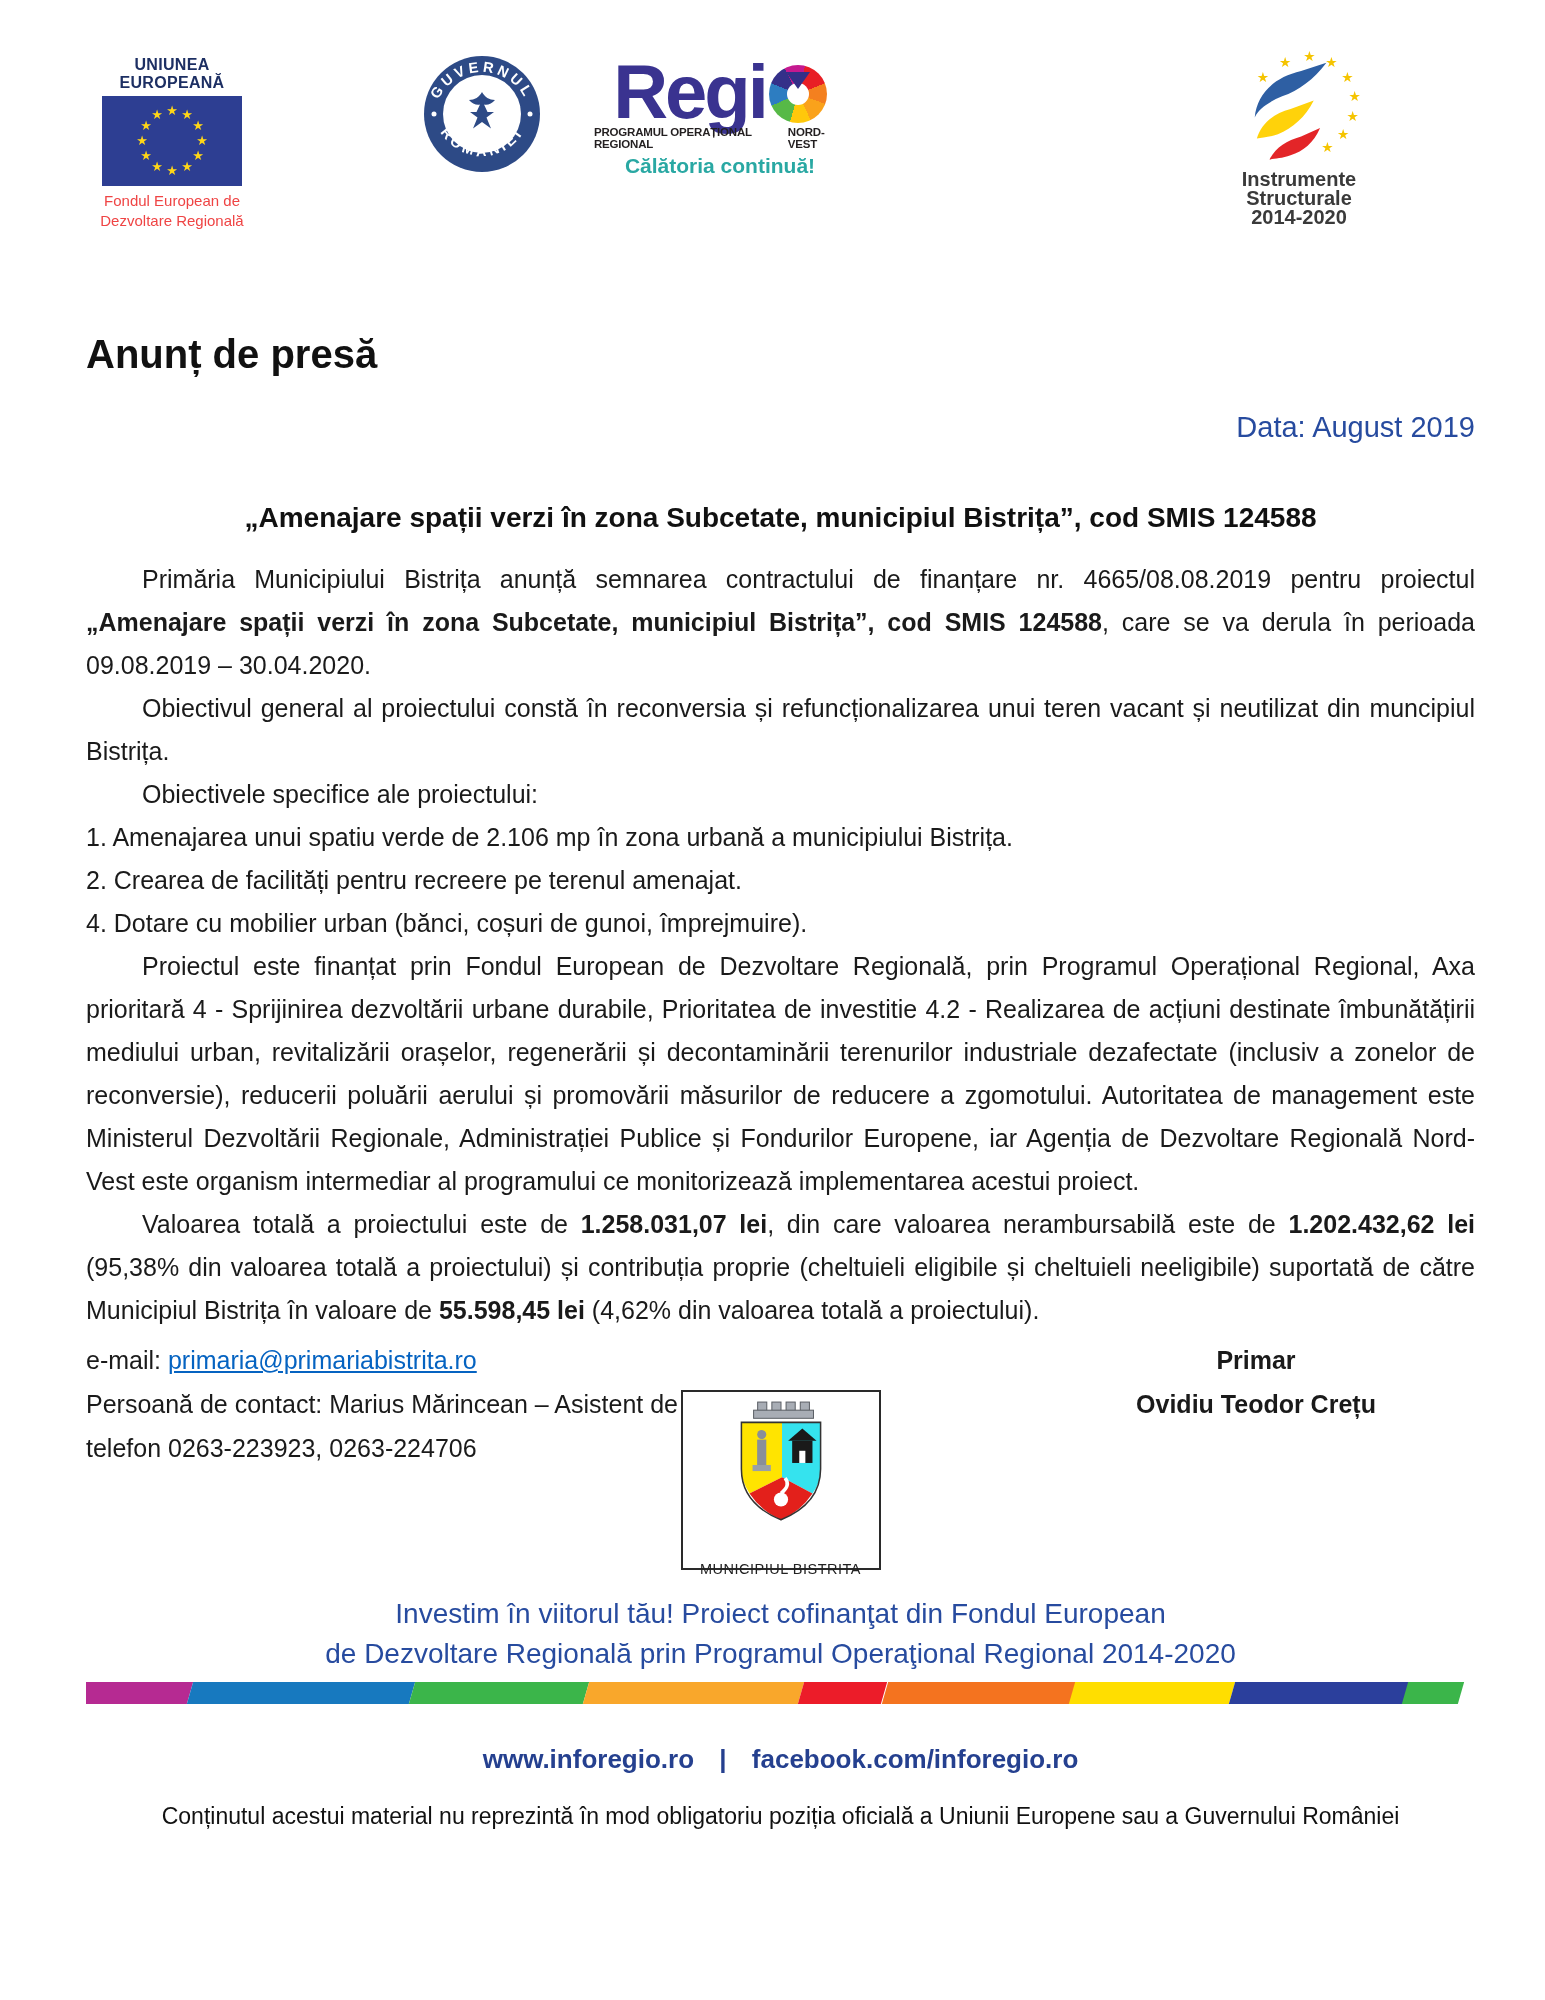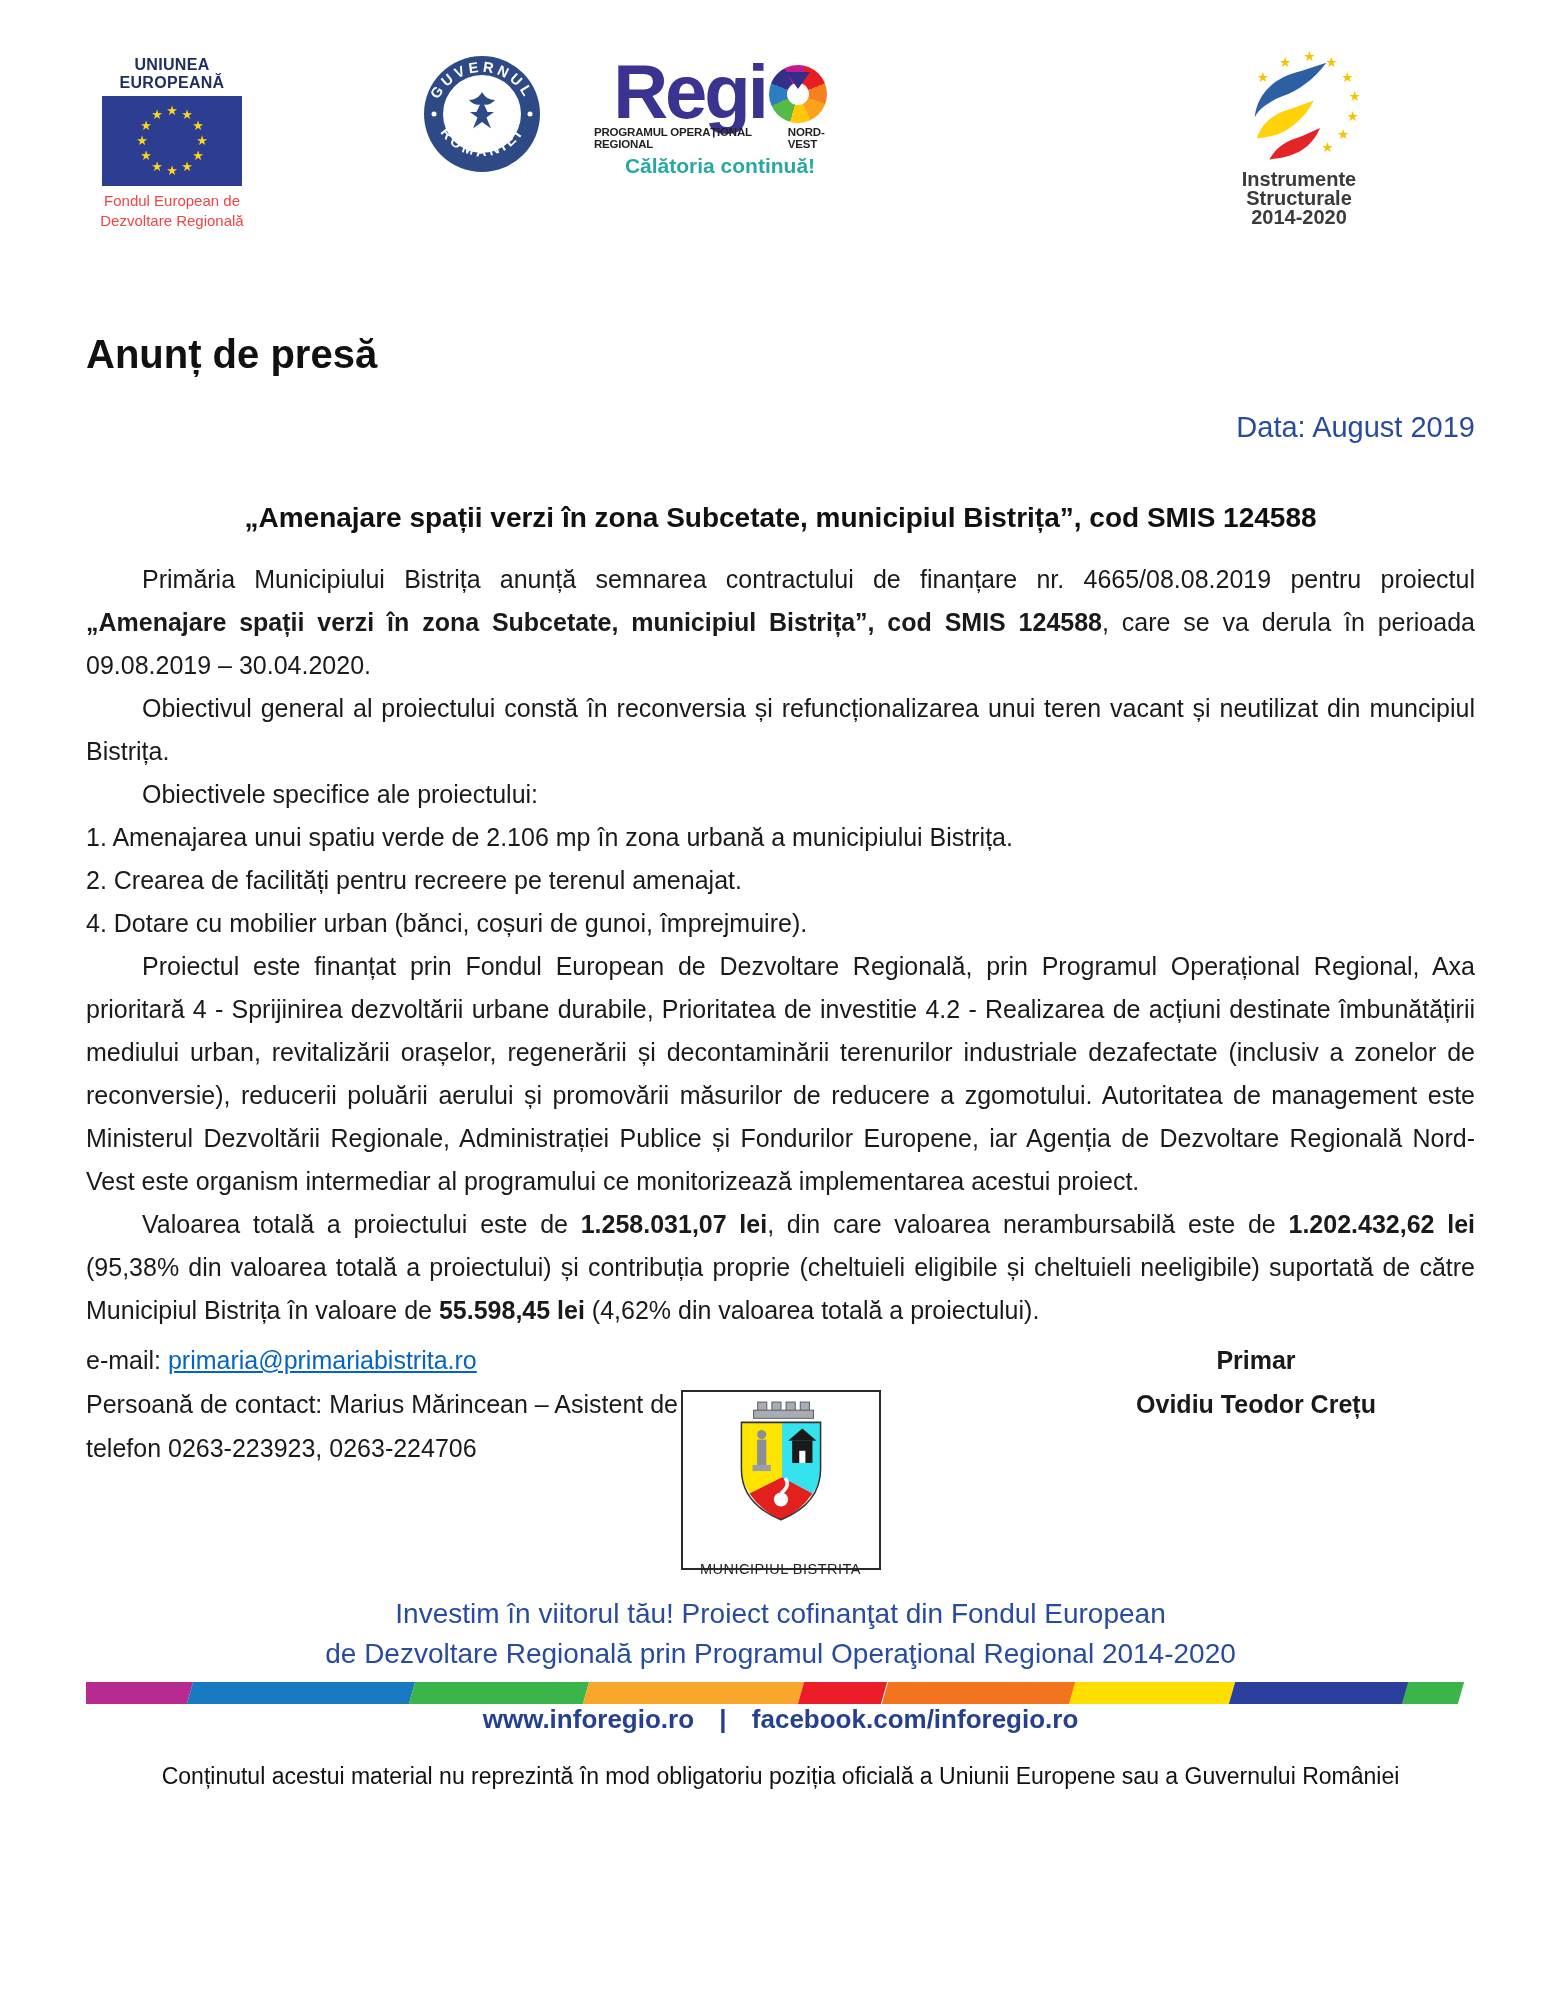--- a/index.html
+++ b/index.html
@@ -45,21 +45,21 @@
   a.email{color:#0563c1;text-decoration:underline;cursor:pointer}
   .arms-box{position:absolute;left:50%;transform:translateX(-50%);top:52px;width:196px;height:176px;
     border:2px solid #2a2a2a;background:#fff;text-align:center}
   .arms-caption{font-size:14.5px;color:#222;letter-spacing:.5px;margin-top:2px}
   
   .investim{margin-top:10px;text-align:center;font-size:28px;line-height:40px;color:#274b9f}
   .rainbow{margin-top:8px;height:22px;display:flex;overflow:hidden}
   .rainbow>div{transform:skewX(-16deg)}
   .rainbow>div:first-child{margin-left:-14px}
   .rainbow>div:last-child{margin-right:-14px}
-  .links{text-align:center;font-size:26px;font-weight:bold;color:#25408f}
+  .links{margin-top:40px;text-align:center;font-size:26px;font-weight:bold;color:#25408f}
   .links span{margin:0 18px}
   .links a{color:#25408f;text-decoration:none;cursor:pointer}
   .footer-note{margin-top:28px;text-align:center;font-size:23px;color:#111}
 </style>
 </head>
 <body>
 
 <header class="logos">
 
   <div class="eu-logo">

